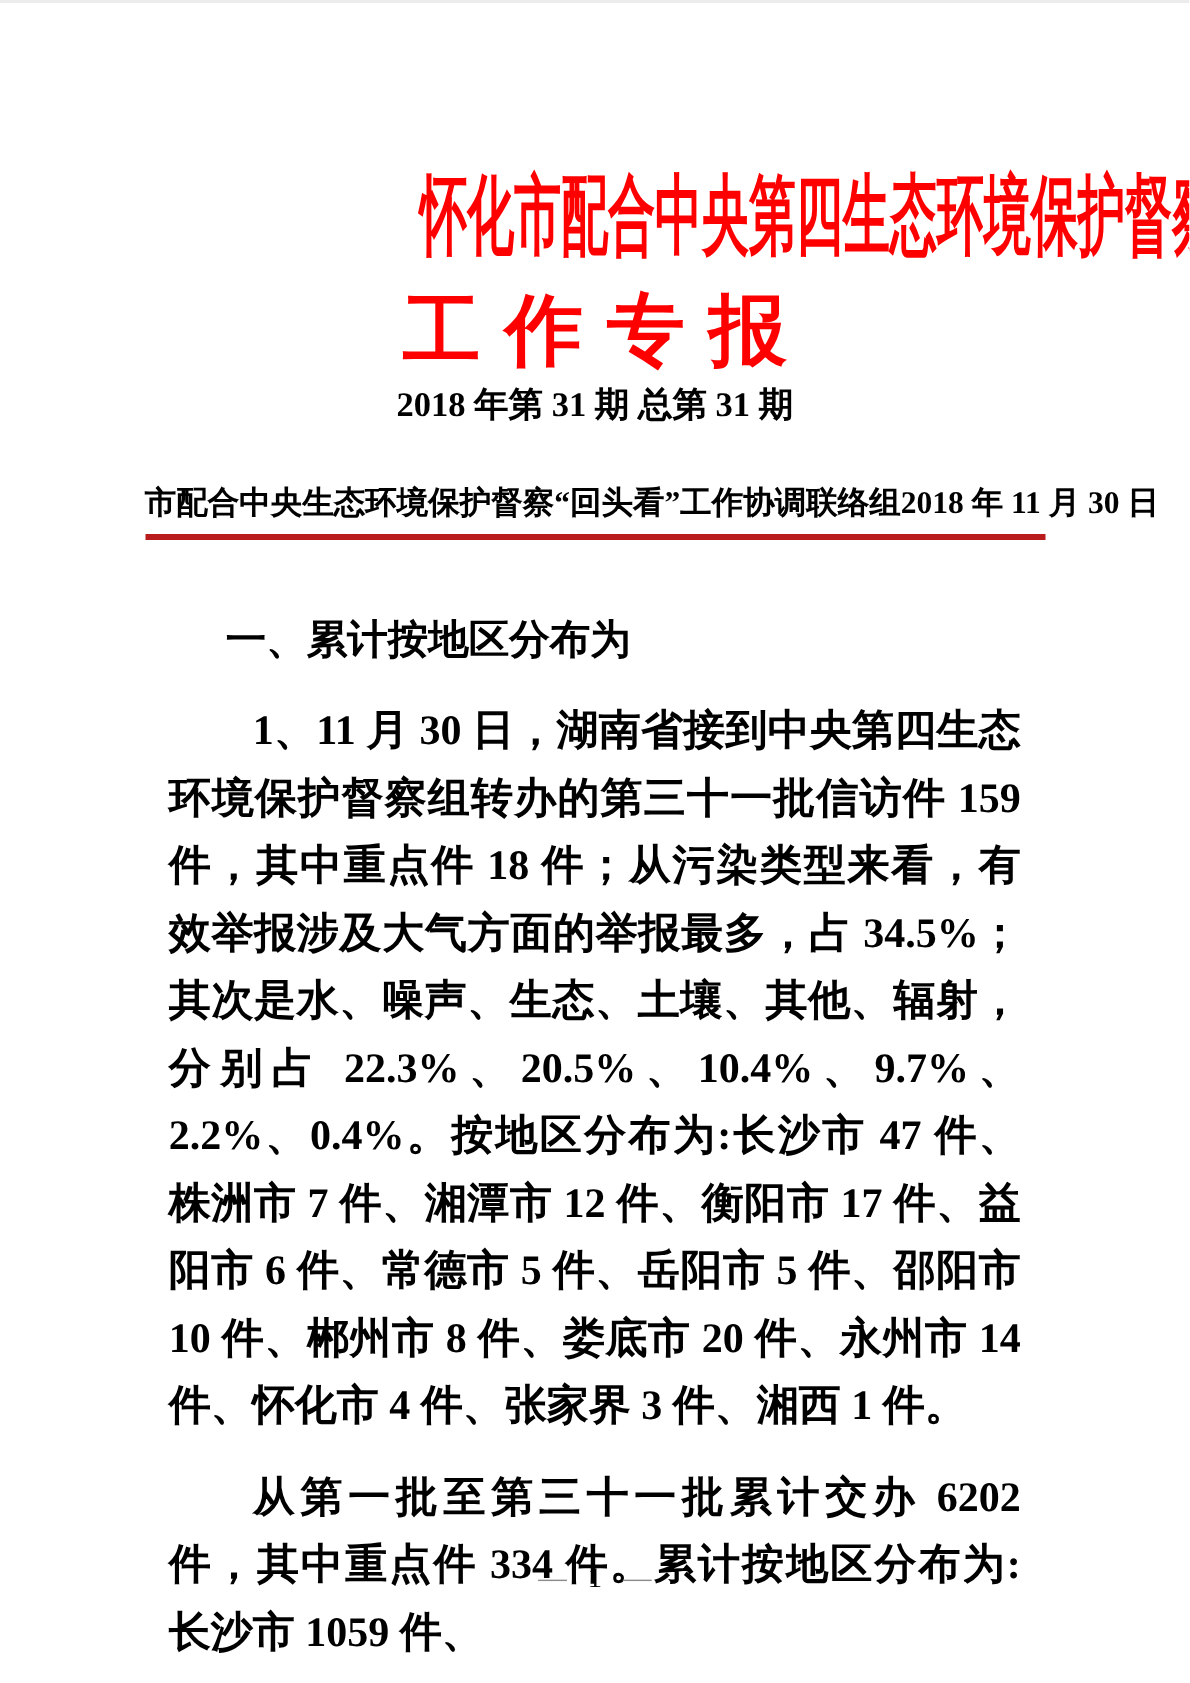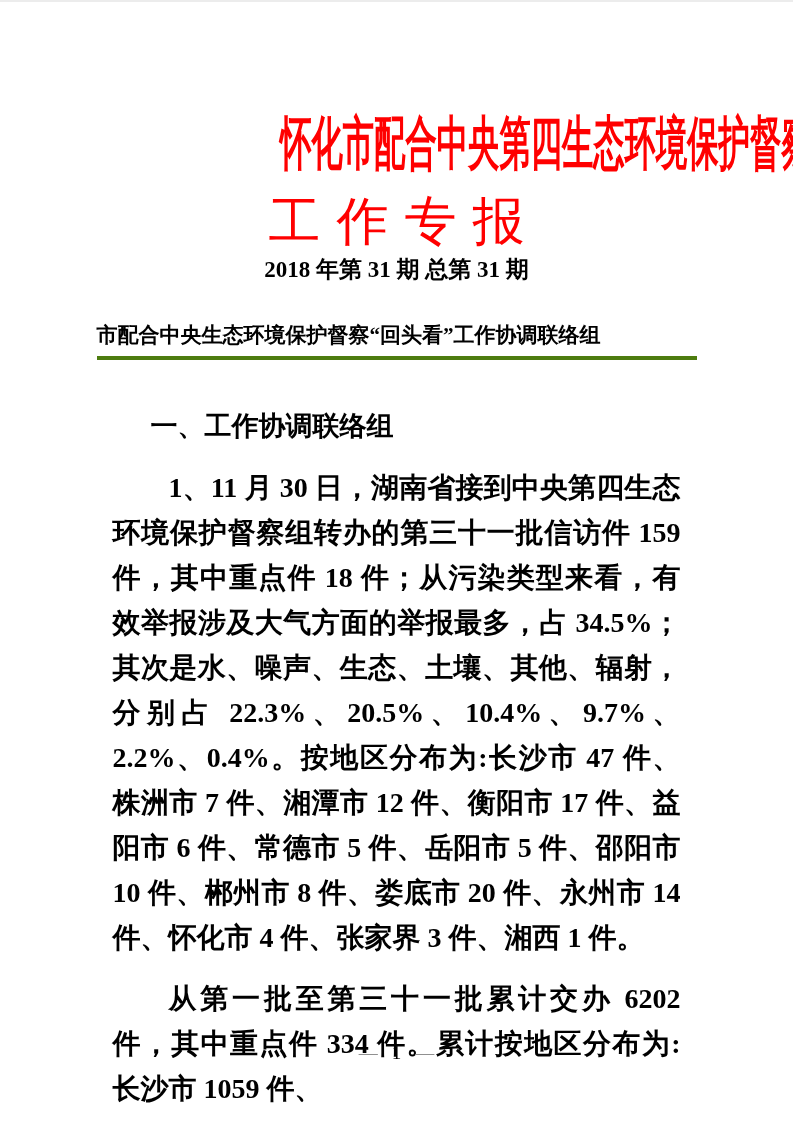--- a/index.html
+++ b/index.html
@@ -27,40 +27,40 @@
     display: inline-block;
     transform: scaleX(0.54);
     transform-origin: 50% 50%;
     white-space: nowrap;
   }
   .doc-subtitle {
     margin-top: 8px;
     text-align: center;
     color: #ff0000;
     font-size: 52px;
-    font-weight: normal;
+    font-weight: bold;
     line-height: 1.25;
     letter-spacing: 16px;
   }
   .doc-subtitle .ls-fix { margin-right: -16px; }
   .issue-line {
     text-align: center;
     font-size: 23px;
     font-weight: bold;
   }
   .masthead {
     width: 600px;
     margin: 36px auto 0 auto;
     display: flex;
     justify-content: space-between;
     align-items: flex-end;
     font-size: 21px;
     font-weight: bold;
     padding-bottom: 7px;
-    border-bottom: 4px solid #4d7c0f;
+    border-bottom: 4px solid #b91c1c;
     white-space: nowrap;
   }
   .content {
     width: 600px;
     margin: 44px auto 0 auto;
     font-size: 28px;
     font-weight: bold;
     line-height: 45px;
     text-align: justify;
   }
@@ -94,24 +94,25 @@
 <div class="page">
 
   <h1 class="doc-title"><span class="condense">怀化市配合中央第四生态环境保护督察“回头看”</span></h1>
 
   <div class="doc-subtitle"><span class="ls-fix">工作专报</span></div>
 
   <div class="issue-line">2018 年第 31 期 总第 31 期</div>
 
   <div class="masthead">
     <span>市配合中央生态环境保护督察“回头看”工作协调联络组</span>
+    <span>2018 年 11 月 30 日</span>
   </div>
 
   <div class="content">
-    <h2 class="section-heading">一、工作协调联络组</h2>
+    <h2 class="section-heading">一、累计按地区分布为</h2>
     <p>1、11 月 30 日，湖南省接到中央第四生态环境保护督察组转办的第三十一批信访件 159 件，其中重点件 18 件；从污染类型来看，有效举报涉及大气方面的举报最多，占 34.5%；其次是水、噪声、生态、土壤、其他、辐射，分别占 22.3%、20.5%、10.4%、9.7%、2.2%、0.4%。按地区分布为:长沙市 47 件、株洲市 7 件、湘潭市 12 件、衡阳市 17 件、益阳市 6 件、常德市 5 件、岳阳市 5 件、邵阳市 10 件、郴州市 8 件、娄底市 20 件、永州市 14 件、怀化市 4 件、张家界 3 件、湘西 1 件。</p>
     <p>从第一批至第三十一批累计交办 6202 件，其中重点件 334 件。累计按地区分布为:长沙市 1059 件、</p>
   </div>
 
   <div class="page-number">
     <span class="dash">—</span><span class="num">1</span><span class="dash">—</span>
   </div>
 
 </div>
 

